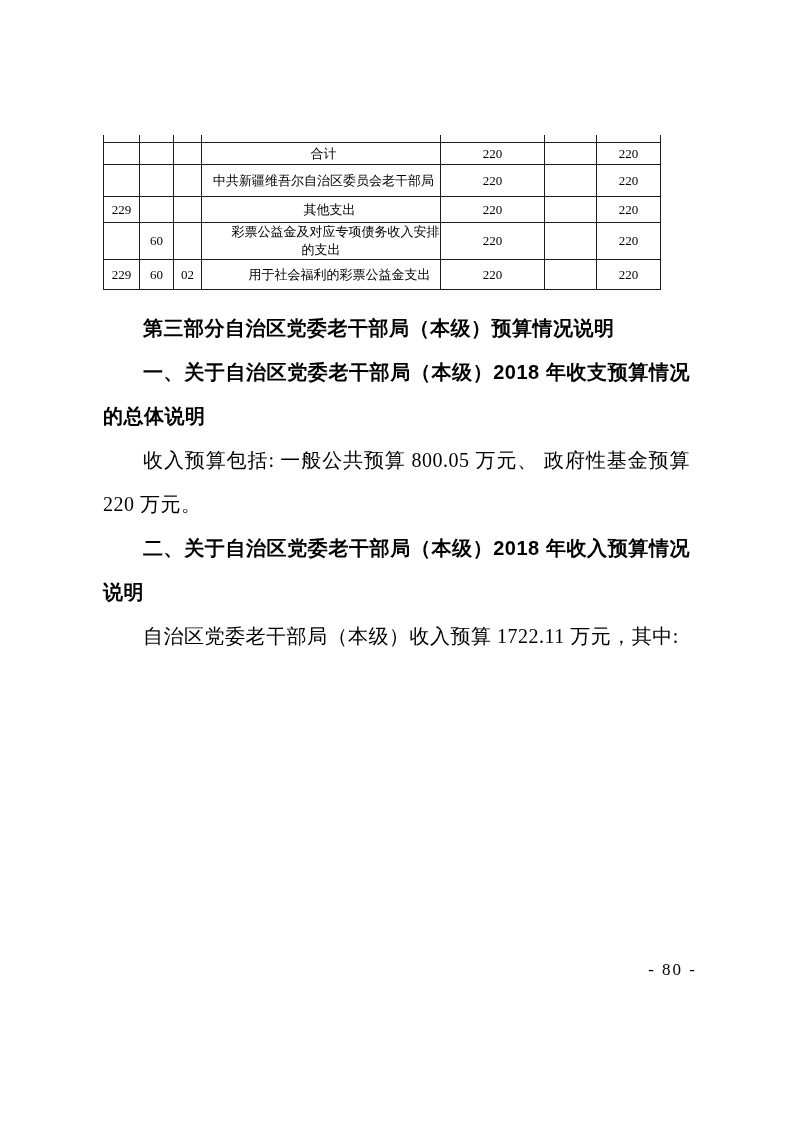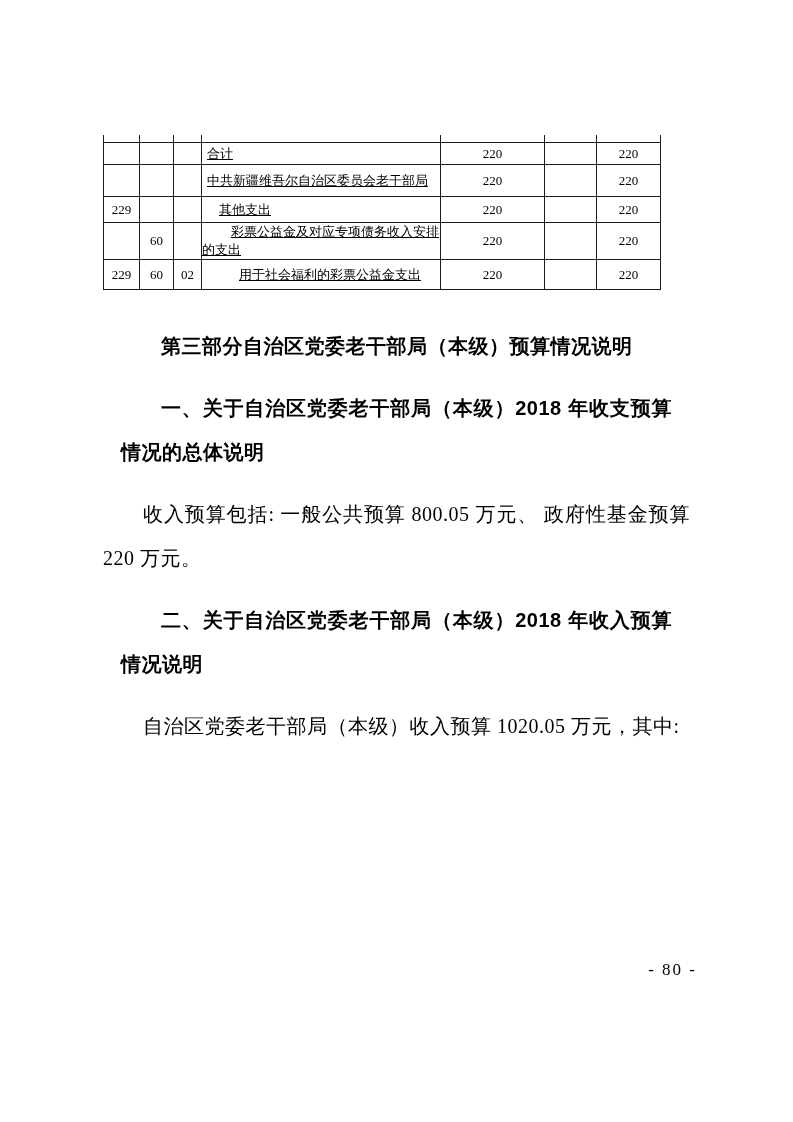--- a/index.html
+++ b/index.html
@@ -32,23 +32,22 @@
   }
   tr.stub td{border-top:none;height:7px;}
   tr.stub td.s0{border-bottom:none;}
   td.no-top{border-top:none;}
   td.code{
     text-align:center;
     font-family:"Liberation Serif","DejaVu Serif",serif;
     font-size:14px;
   }
   td.name{
-    text-align:left;
+    text-align:center;
     padding:2px 3px 2px 2px;
-    text-decoration:underline;
   }
   td.name.ind0{text-indent:5px;}
   td.name.ind1{text-indent:17px;}
   td.name.ind2{text-indent:29px;}
   td.name.ind3{text-indent:37px;}
   td.num{
     text-align:center;
     padding-right:9px;
     font-family:Liberation Serif, serif;
     font-size:15px;
@@ -59,21 +58,21 @@
   tbody tr:nth-child(4){height:26px;}
   tbody tr:nth-child(5){height:37px;}
   tbody tr:nth-child(6){height:30px;}
 
   
   .content{
     position:absolute;left:103px;top:306px;width:587px;
     text-align:justify;
   }
   .content .hd{
-    margin:18px;
+    margin:0;
     font-family:"Liberation Sans","DejaVu Sans",sans-serif;
     font-weight:bold;
     font-size:20px;
     line-height:44px;
     text-indent:2em;
     letter-spacing:0.5px;
   }
   .content .para{
     margin:0;
     font-family:"Liberation Serif","DejaVu Serif",serif;
@@ -165,18 +164,18 @@
           </tr>
         </tbody>
     </table>
   </div>
 
   <div class="content">
     <p class="hd">第三部分自治区党委老干部局（本级）预算情况说明</p>
     <p class="hd">一、关于自治区党委老干部局（本级）2018 年收支预算情况的总体说明</p>
     <p class="para">收入预算包括: 一般公共预算 800.05 万元、 政府性基金预算 220 万元。</p>
     <p class="hd">二、关于自治区党委老干部局（本级）2018 年收入预算情况说明</p>
-    <p class="para">自治区党委老干部局（本级）收入预算 1020.05 万元，其中:</p>
+    <p class="para">自治区党委老干部局（本级）收入预算 1722.11 万元，其中:</p>
   </div>
 
   <div class="footer">- 80 -</div>
 
 </div>
 
 </body></html>

